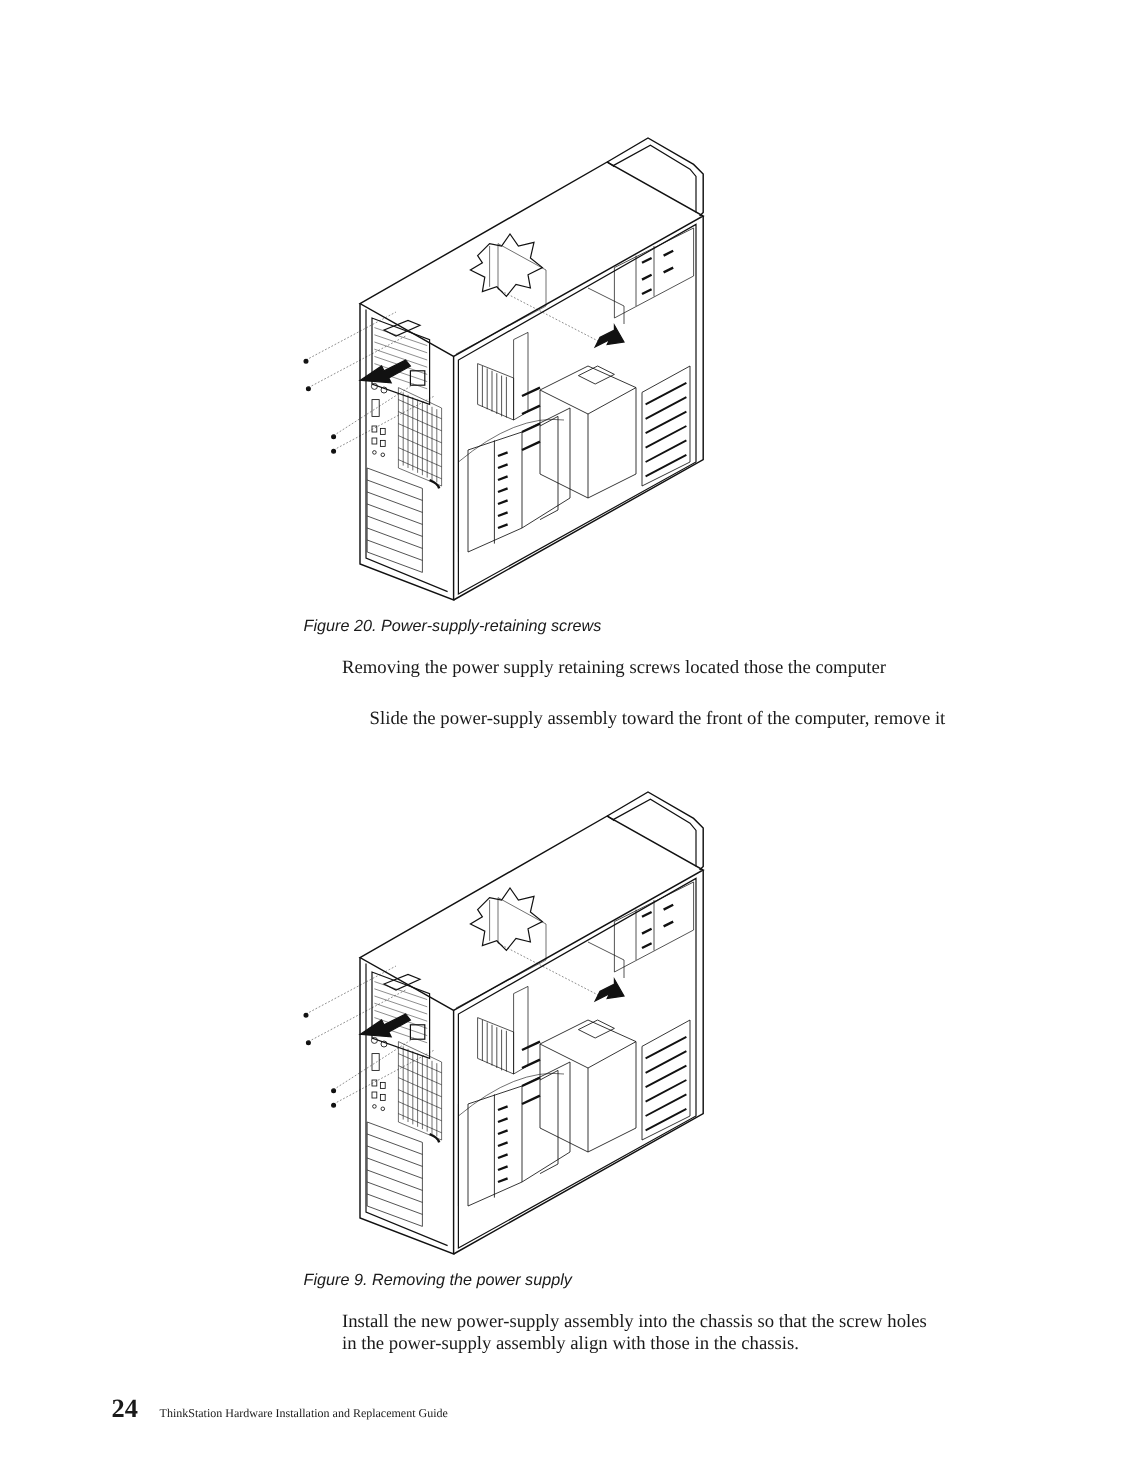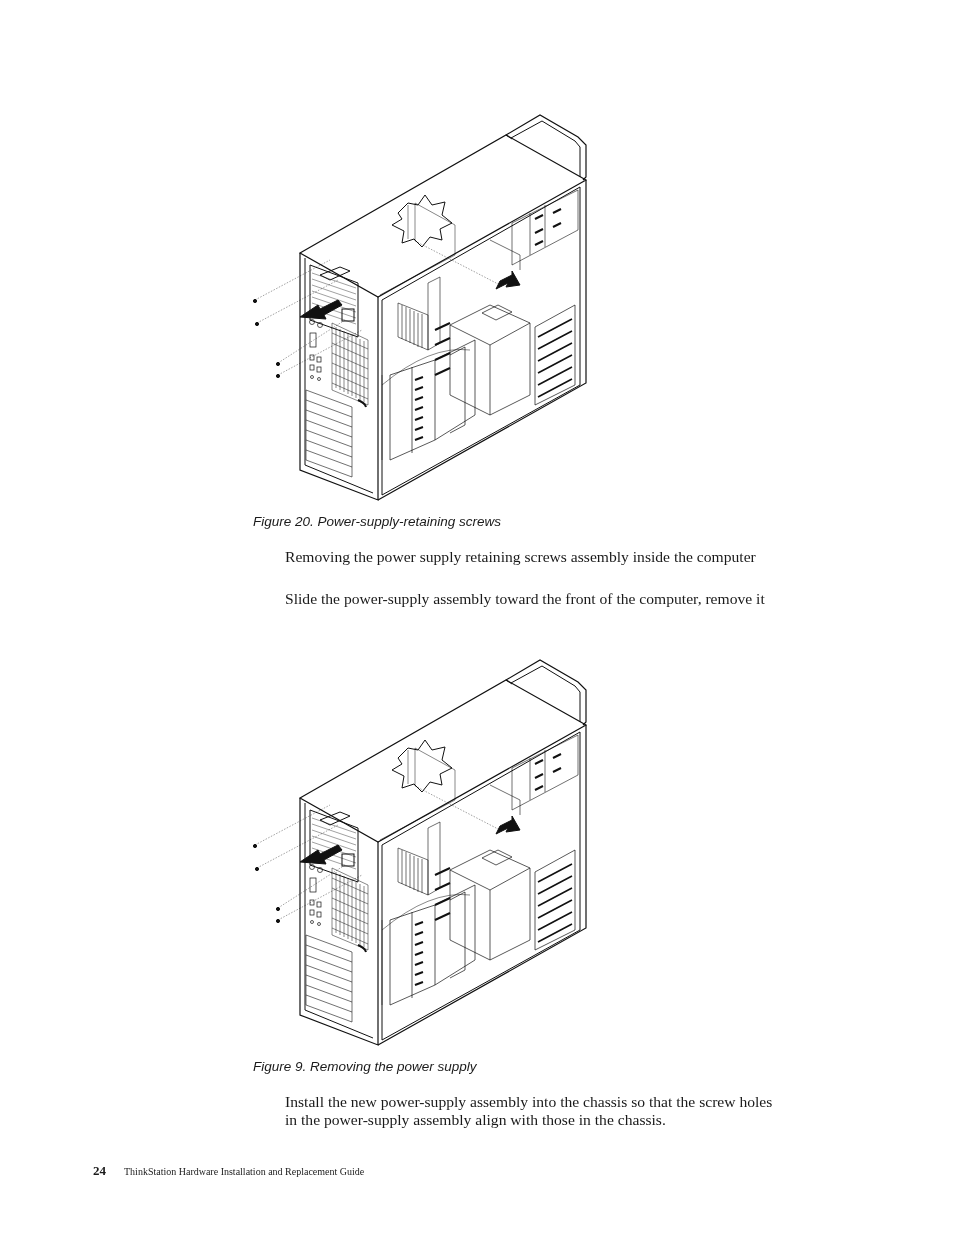--- a/index.html
+++ b/index.html
@@ -4,21 +4,21 @@
   <style>
     html, body { margin: 0; padding: 0; background: #ffffff; }
     body { width: 954px; height: 1235px; position: relative; overflow: hidden; font-family: "Liberation Serif", "DejaVu Serif", serif; color: #1a1a1a; }
     .figure { position: absolute; left: 250px; width: 350px; height: 400px; }
     .figure svg { width: 350px; height: 400px; display: block; }
     .caption { position: absolute; left: 253px; font-family: "Liberation Sans", "DejaVu Sans", sans-serif; font-style: italic; font-size: 13.5px; color: #1a1a1a; white-space: nowrap; }
     .para { position: absolute; left: 285px; width: 560px; font-size: 15.6px; line-height: 18px; color: #1a1a1a; }
     .para .line { display: block; white-space: nowrap; }
     .xref { border: 1.5px solid #1f2bd6; padding: 0 1px; color: #1a1a1a; text-decoration: none; }
     .footer { position: absolute; left: 93px; top: 1161px; white-space: nowrap; }
-    .page-num { font-weight: bold; font-size: 13px; margin-right: 14px; }
+    .page-num { font-weight: bold; font-size: 22px; margin-right: 14px; }
     .footer-title { font-size: 10px; }
   </style>
 </head>
 <body>
 
 <div class="figure" style="top:105px;" aria-label="computer-tower-power-supply-screws">
 <svg viewBox="0 0 350 400" xmlns="http://www.w3.org/2000/svg" fill="none" stroke="#111" stroke-width="1">
 
   <path d="M256,30 L290,10 L328,32 L336,40 L336,72 L333,75" stroke-width="1.2"></path>
   <path d="M261,33 L292,16 L325,36 L330,42 L330,72"></path>
@@ -117,24 +117,24 @@
     <path d="M185,255 L225,235 L225,310 L185,335"></path>
     <path d="M200,250 L215,242 L215,320 L200,328"></path>
     <path d="M132,280 Q180,240 220,245" stroke-width="0.5"></path>
   </g>
   <path d="M132,270 L132,355" stroke-width="0.5"></path>
 </svg>
 </div>
 <div class="caption" style="top:514px;">Figure 20. Power-supply-retaining screws</div>
 
 <div class="para" style="top:548px;">
-  <span class="line">Removing the power supply retaining screws assembly inside the computer</span>
-</div>
-
-<div class="para" style="top:590px;">
+  <span class="line">Removing the power supply retaining screws located those the computer</span>
+</div>
+
+<div class="para" style="top:590px;margin-left:23px;">
   <span class="line">Slide the power-supply assembly toward the front of the computer, remove it</span>
 </div>
 
 <div class="figure" style="top:650px;" aria-label="computer-tower-power-supply-removal">
 <svg viewBox="0 0 350 400" xmlns="http://www.w3.org/2000/svg" fill="none" stroke="#111" stroke-width="1">
 
   <path d="M256,30 L290,10 L328,32 L336,40 L336,72 L333,75" stroke-width="1.2"></path>
   <path d="M261,33 L292,16 L325,36 L330,42 L330,72"></path>
   <path d="M256,30 L262,34"></path>
 

